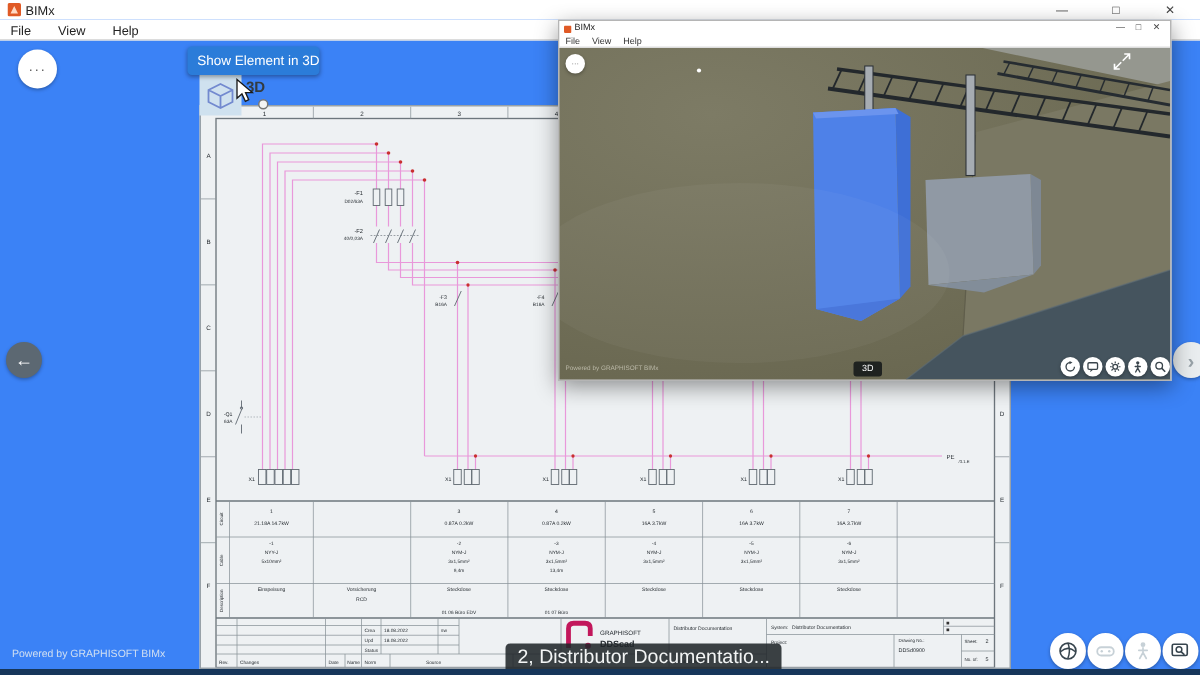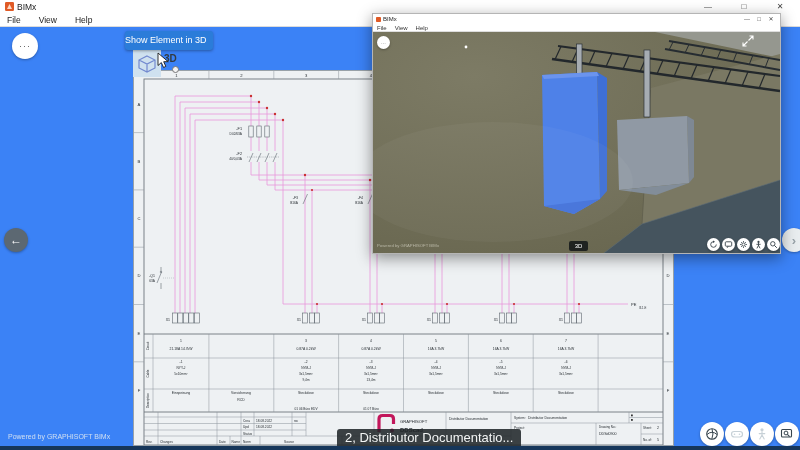--- a/index.html
+++ b/index.html
@@ -15,21 +15,21 @@
   
   .cbtn{border-radius:50%;background:#fff;box-shadow:0 1px 2.5px rgba(0,0,0,.3);display:flex;align-items:center;justify-content:center;}
   
   .sheet{left:133px;top:70px;width:541px;height:376px;background:#eef1f3;border:1px solid #98a1a8;}
   svg text{fill:#262c31;}
   .pink{stroke:#e998da;stroke-width:.8;fill:none;}
   .comp{stroke:#5f6870;stroke-width:.6;fill:none;}
   .grid-line{stroke:#8a939a;stroke-width:.5;}
   .frame-line{stroke:#6d767d;stroke-width:.9;fill:none;}
   
-  .tooltip{left:125px;top:31px;width:88px;height:19px;background:#2b7cd9;border-radius:3px;color:#fff;font-size:9px;line-height:19px;text-align:left;box-shadow:0 1px 3px rgba(0,0,0,.35);}
+  .tooltip{left:125px;top:31px;width:88px;height:19px;background:#2b7cd9;border-radius:3px;color:#fff;font-size:9px;line-height:19px;text-align:right;box-shadow:0 1px 3px rgba(0,0,0,.35);}
   .selcell{left:133px;top:50px;width:28px;height:27px;background:#cfe1ef;}
   
   .fwin{left:372px;top:13px;width:409px;height:241px;background:#f2f2f2;border:1px solid #b5b5b5;box-shadow:0 4px 14px rgba(0,0,0,.42);}
   .fwin .tb{height:10px;background:#fff;display:flex;align-items:center;position:relative;}
   .fwin .tb .ttl{font-size:6px;color:#222;margin-left:3px;}
   .fwin .mb{height:8px;background:#fff;border-bottom:1px solid #ddd;display:flex;align-items:center;gap:8px;padding-left:4px;}
   .fwin .mb span{font-size:6px;color:#333;}
   .fwc{width:12px;text-align:center;font-size:6px;color:#444;line-height:10px;}
   .viewport{position:relative;width:407px;height:221px;background:#6f6d58;overflow:hidden;}
   .badge3d{background:rgba(18,22,24,.85);color:#fff;font-size:6px;border-radius:2px;text-align:center;line-height:10px;}

